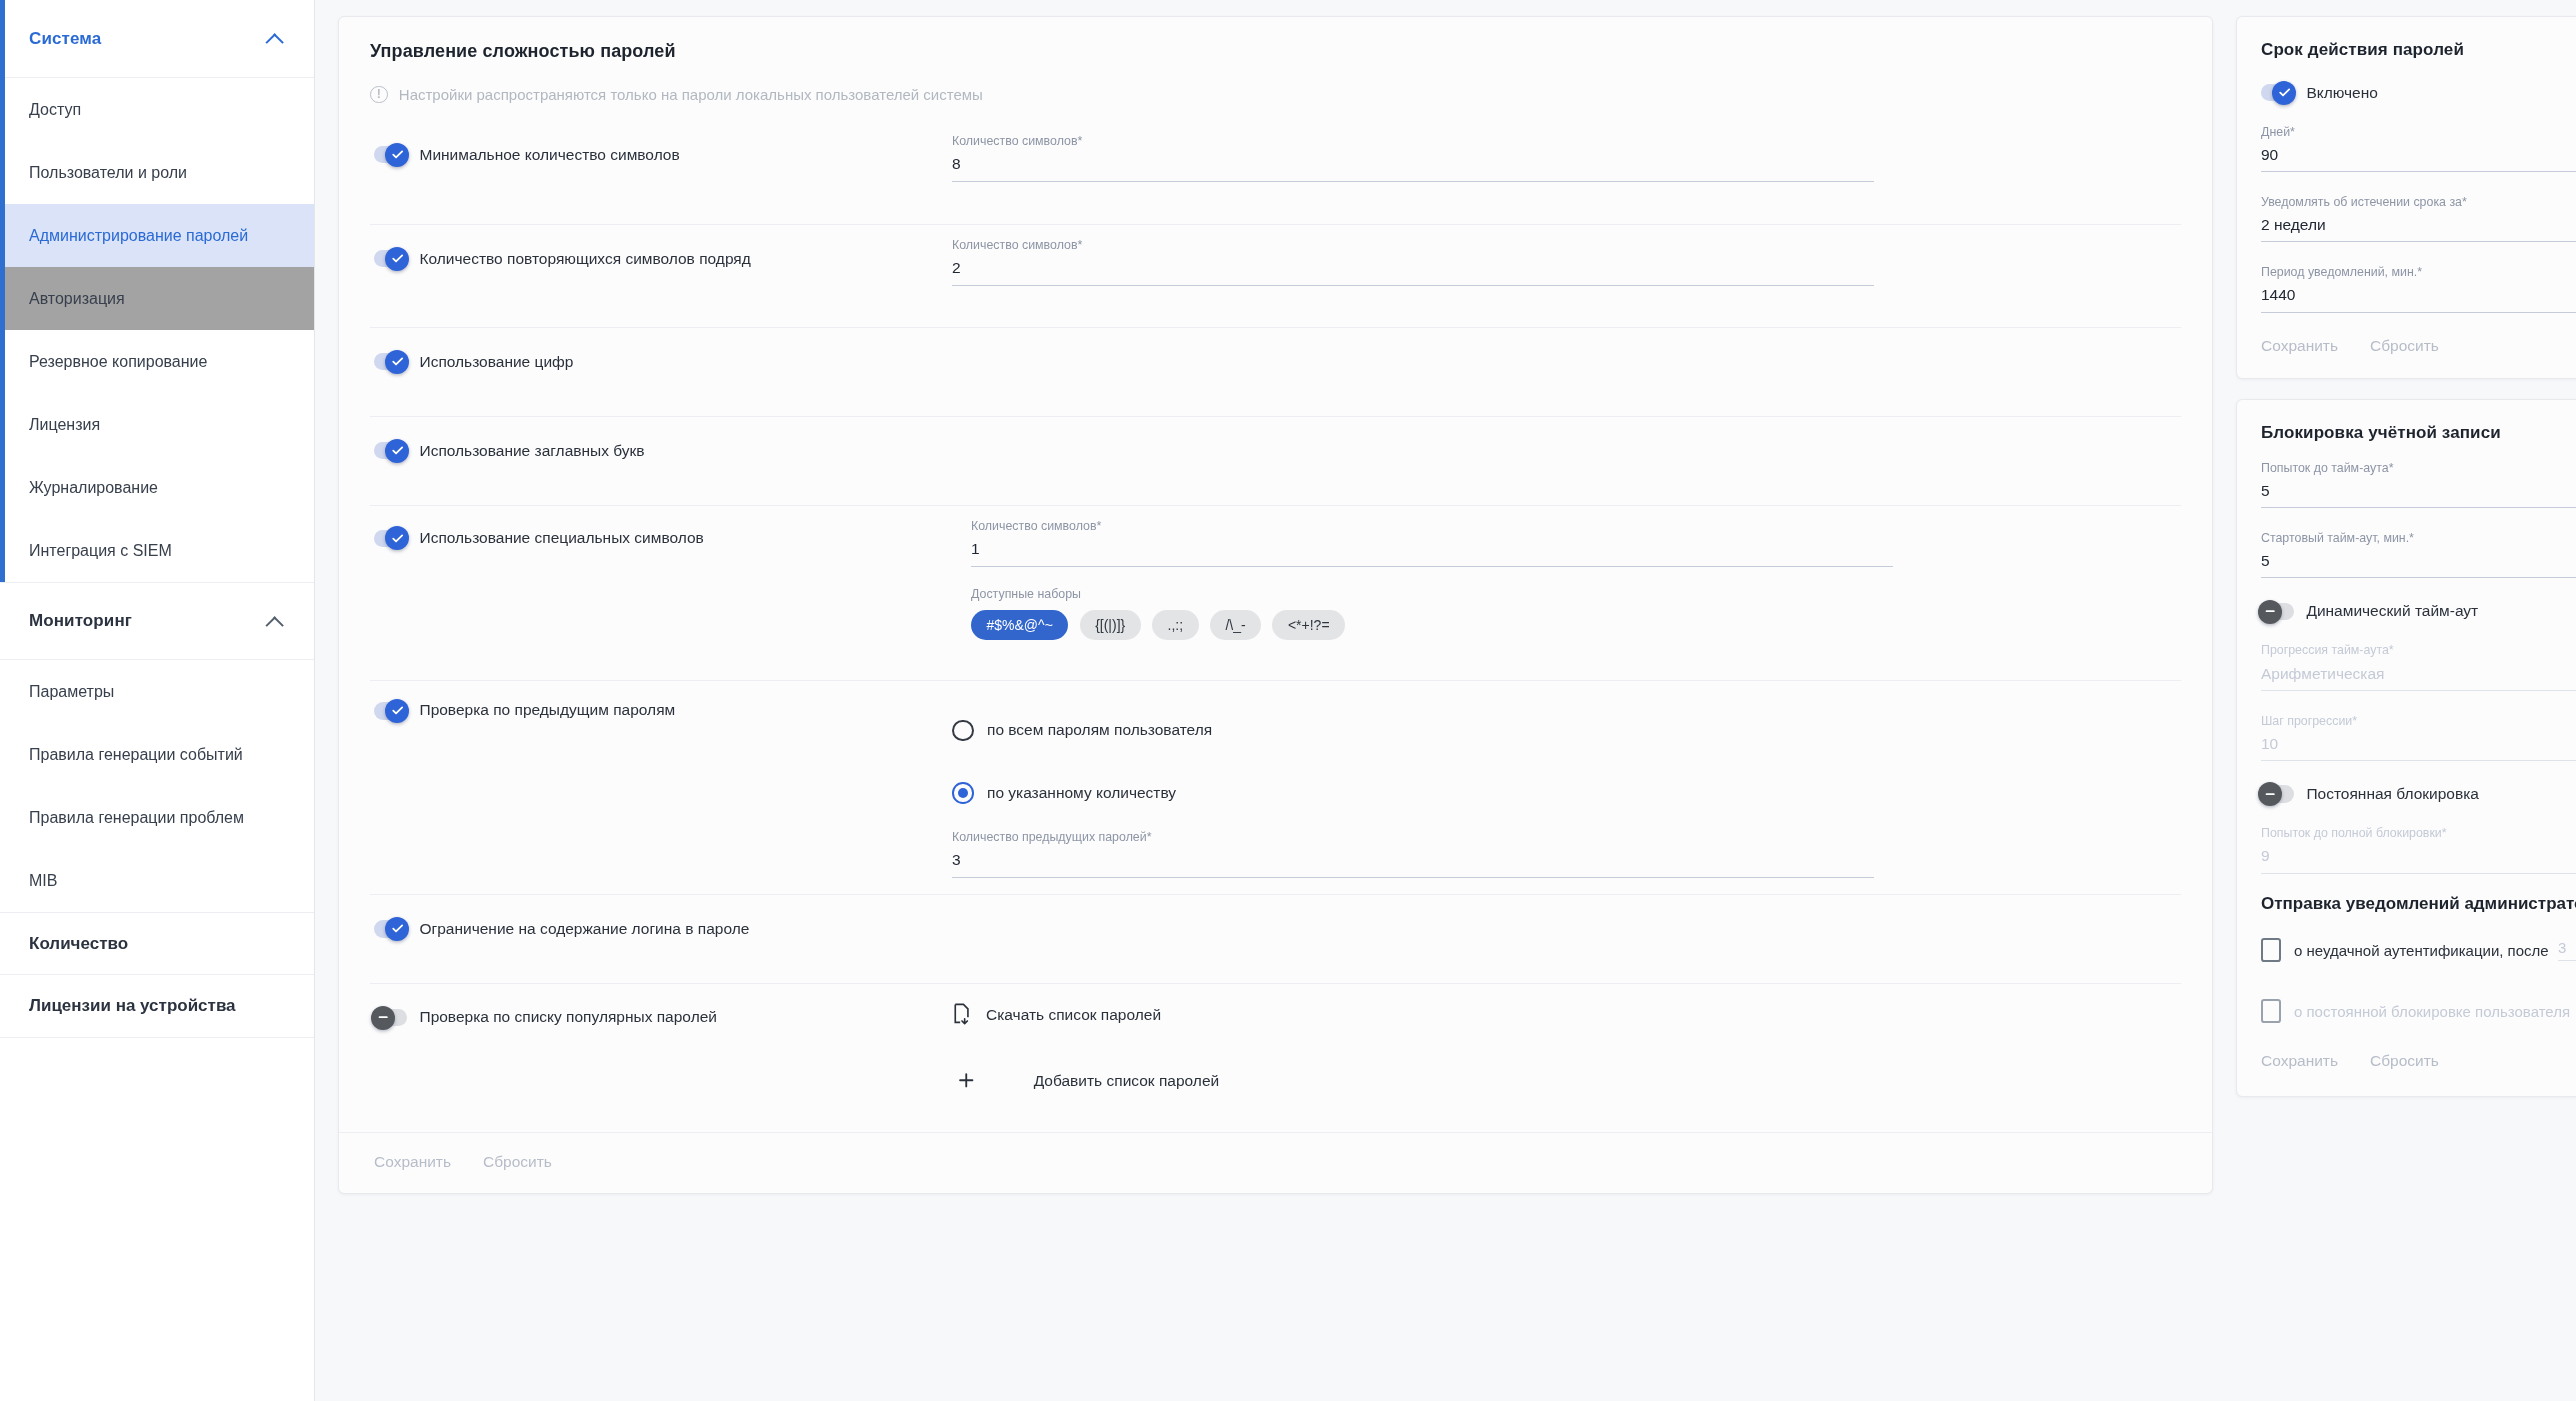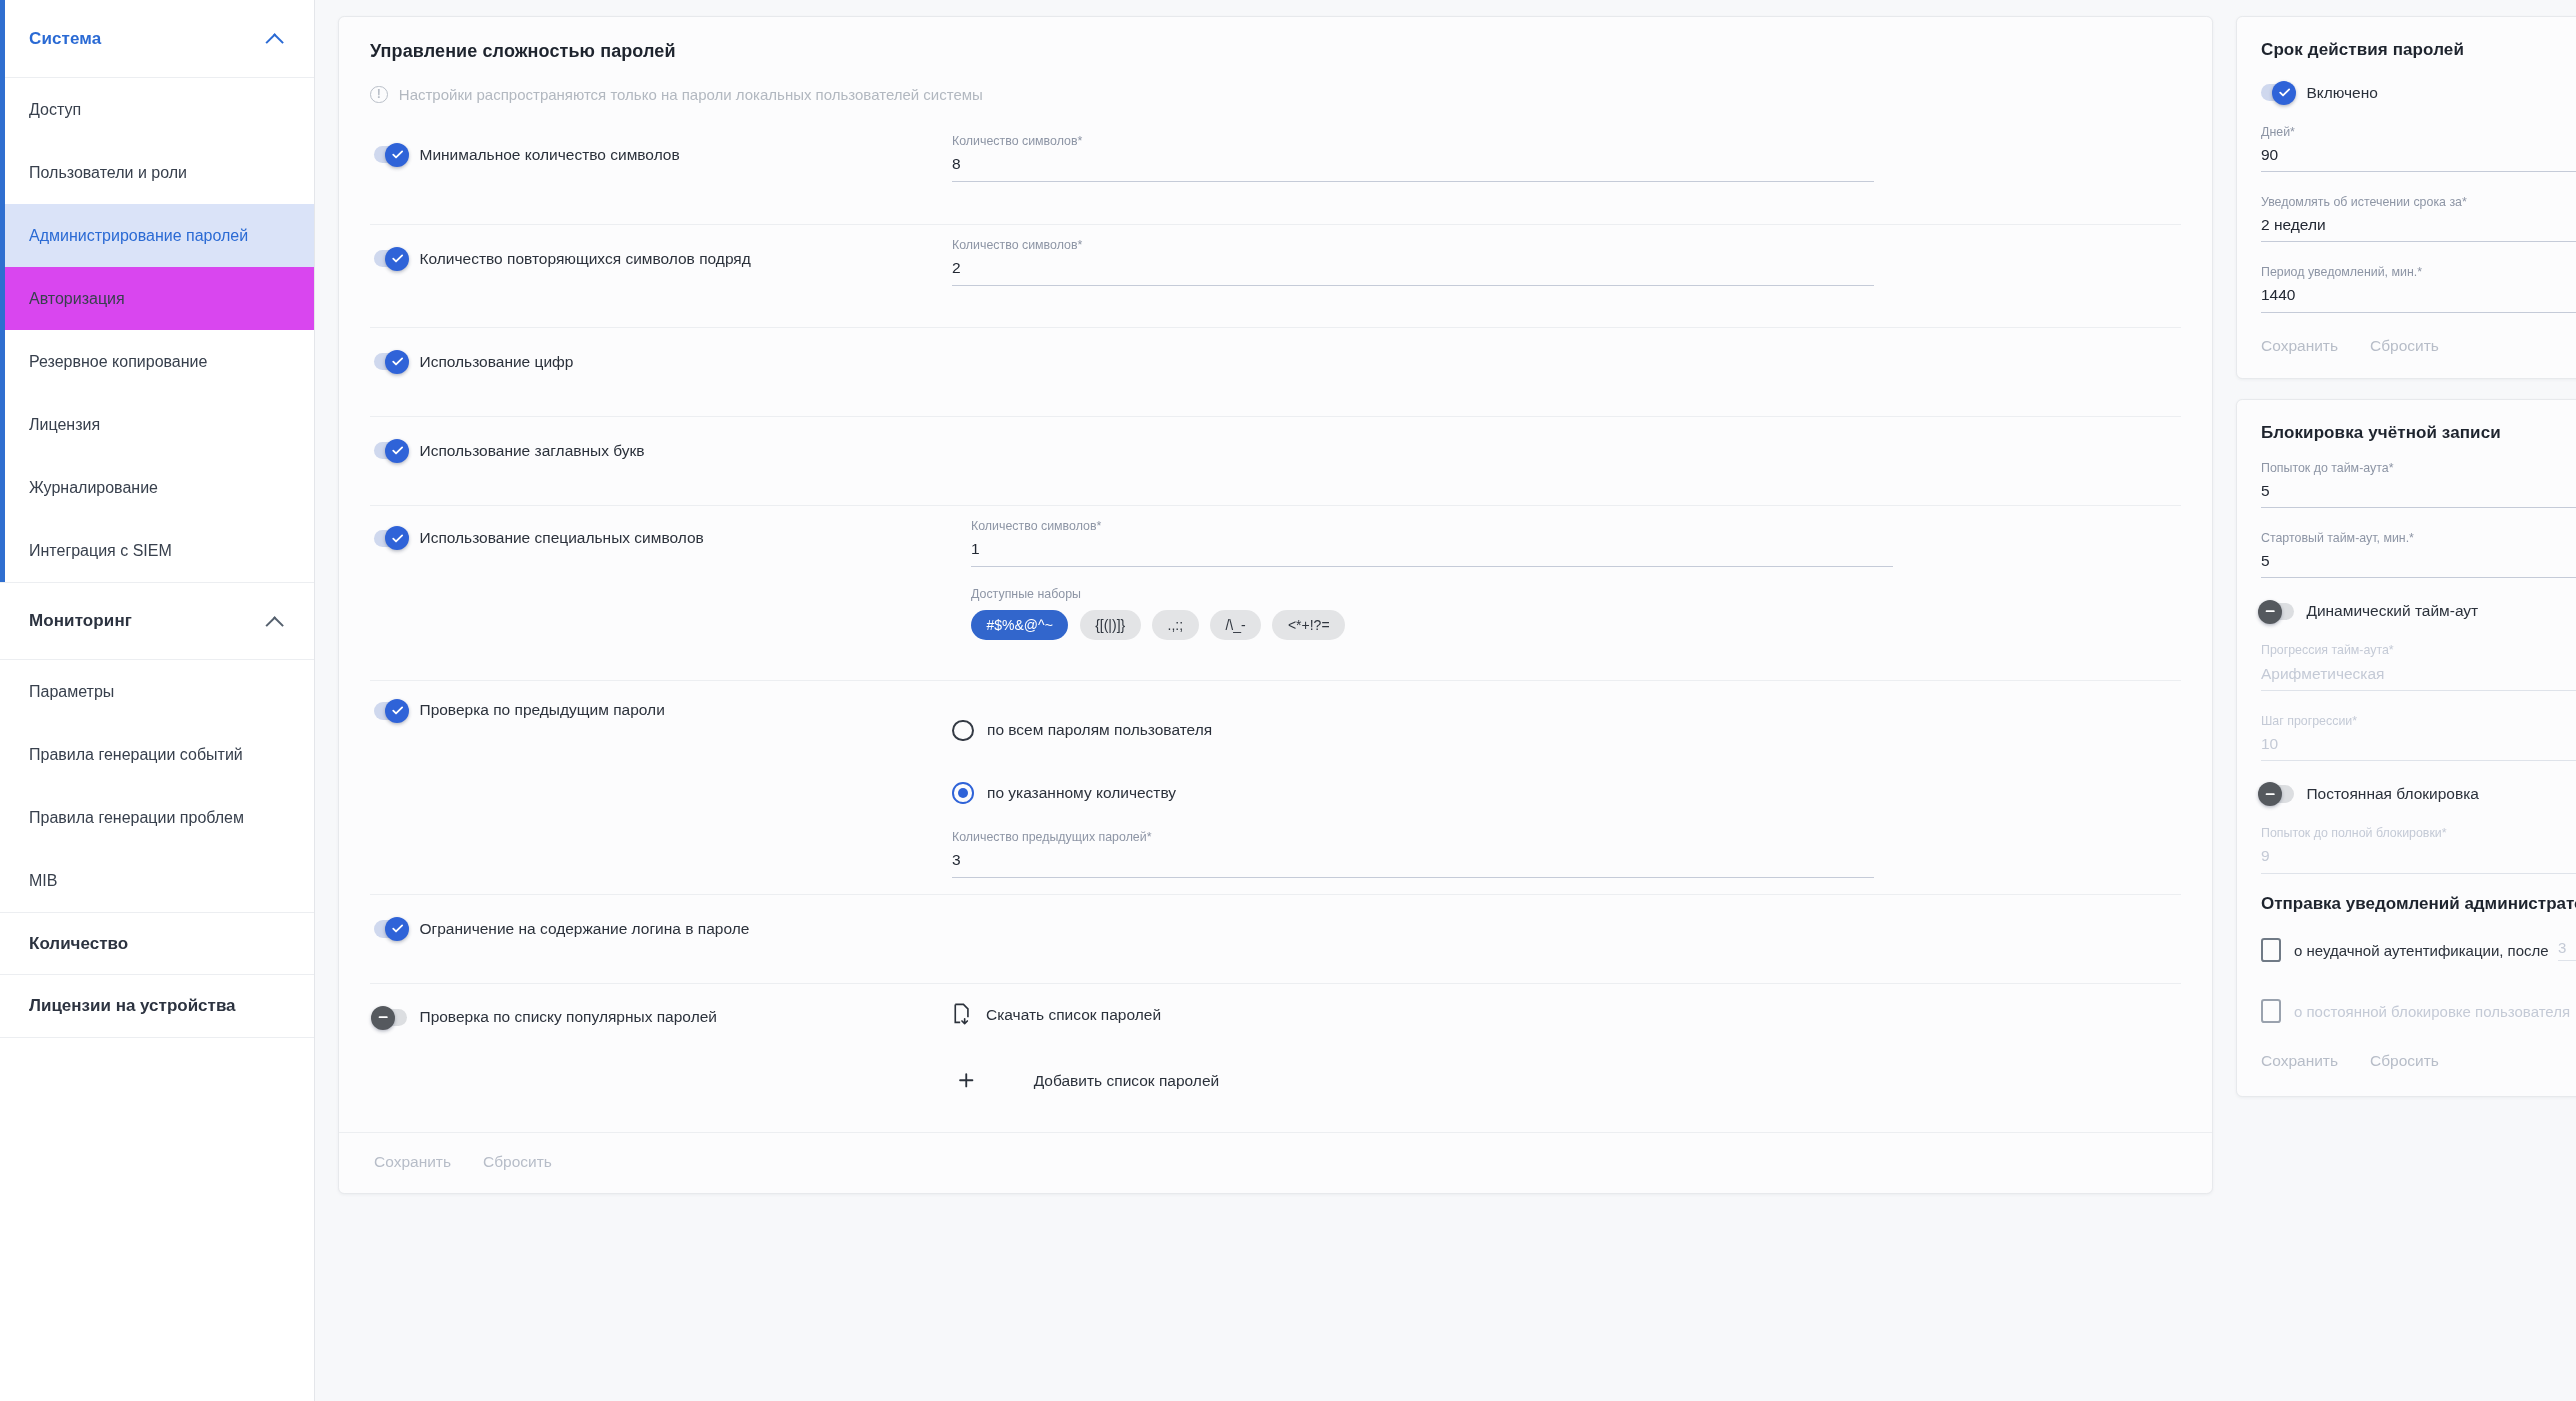--- a/index.html
+++ b/index.html
@@ -44,21 +44,21 @@
 
   .side-items { position: relative; }
   .side-items::before{
     content:""; position:absolute; left:0; top:0; bottom:0; width:4.6px; background:#2f6fd0;
   }
   .side-item {
     height: 63px; display:flex; align-items:center;
     padding-left: 29px; font-size: 16px; color:#38404d; cursor:pointer;
   }
   .side-item.active { background:#dae3f8; color:#2a6ad4; }
-  .side-item.hovered { background:#d946ef; }
+  .side-item.hovered { background:#a3a3a3; }
 
   .side-flat {
     height: 63px; display:flex; align-items:center;
     padding-left: 29px; font-size: 17px; font-weight:700; color:#2c3340;
     border-top:1px solid #eceef1; border-bottom:1px solid #eceef1; cursor:pointer;
   }
 
   
   .canvas {
     flex: 1; height: 1401px; padding: 15.5px 23px 0 23px;
@@ -366,21 +366,21 @@
 
           <div class="srow" style="min-height:201px;">
             <div class="srow-left" style="padding-top:21.6px; align-items:flex-start;">
               <div class="toggle">
                 <span class="knob">
                   <svg width="13.4" height="13.4" viewBox="0 0 24 24">
                       <path d="M20 6L9 17l-5-5" fill="none" stroke="#fff" stroke-width="3.2" stroke-linecap="round" stroke-linejoin="round"></path>
                     </svg>
                 </span>
               </div>
-              <span class="tog-label" style="margin-top:-1px;">Проверка по предыдущим пароли</span>
+              <span class="tog-label" style="margin-top:-1px;">Проверка по предыдущим паролям</span>
             </div>
             <div class="srow-right" style="padding-top:36px;">
               <div class="radio-row">
                 <span class="radio"></span>
                 <span class="radio-label">по всем паролям пользователя</span>
               </div>
               <div class="radio-row" style="margin-top:38px;">
                 <span class="radio on"></span>
                 <span class="radio-label">по указанному количеству</span>
               </div>

